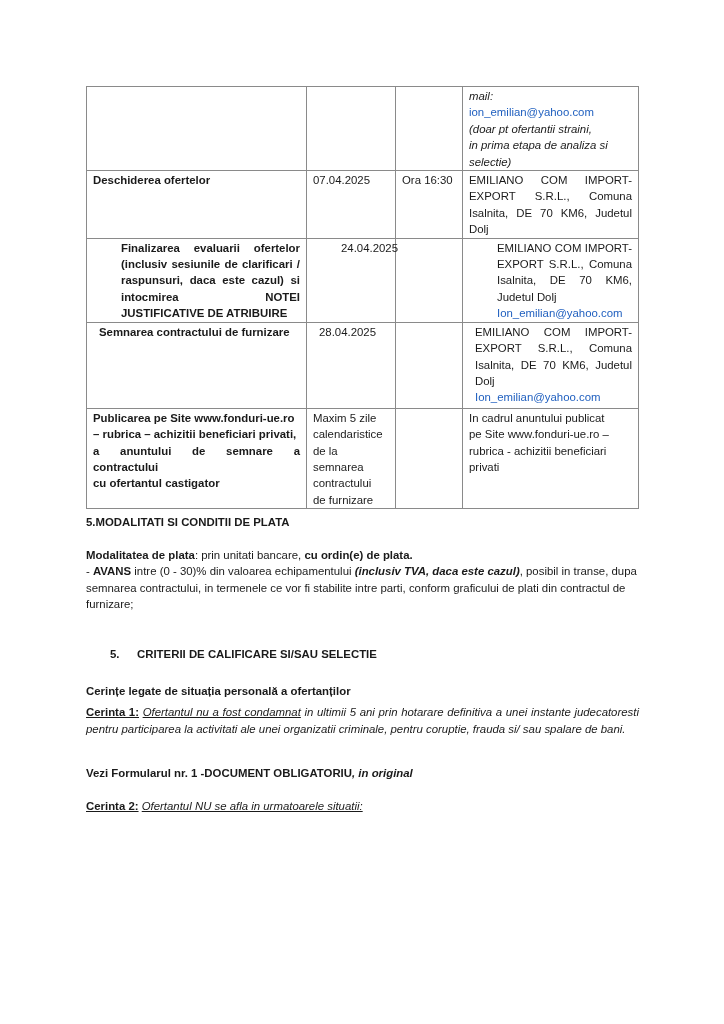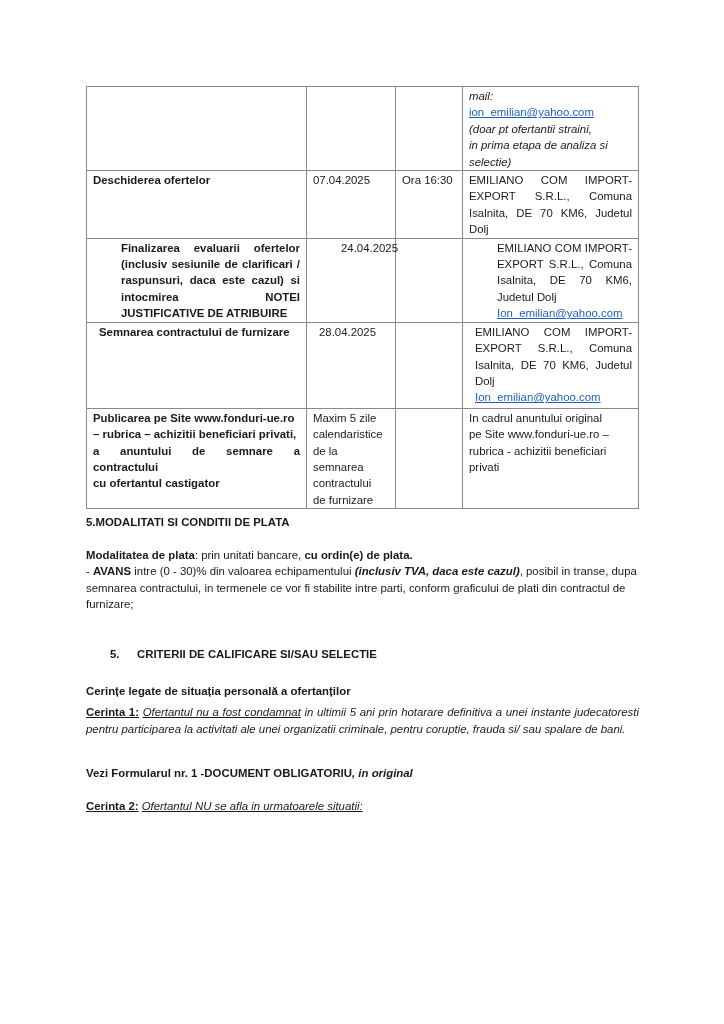--- a/index.html
+++ b/index.html
@@ -23,21 +23,21 @@
     }
     col.c1 { width: 220px; }
     col.c2 { width: 89px; }
     col.c3 { width: 67px; }
     col.c4 { width: 176px; }
 
     .bold { font-weight: bold; }
     .italic { font-style: italic; }
     .justify { text-align: justify; text-align-last: left; }
     .just-all { text-align: justify; text-align-last: justify; }
-    .link { color: #1f5fbf; text-decoration: underline; }
+    .link { color: #1f5fbf; }
     .line { display: block; }
 
     tr.r1 td { height: 82px; }
     tr.r2 td { height: 64px; }
     tr.r3 td { height: 78px; padding-left: 34px; }
     tr.r4 td { height: 84px; padding-left: 12px; }
     tr.r5 td { height: 97px; }
 
     .block { position: absolute; left: 86px; width: 553px; line-height: 16.5px; }
     .u { text-decoration: underline; }
@@ -104,21 +104,21 @@
       <td>
         <span class="line">Maxim 5 zile</span>
         <span class="line">calendaristice</span>
         <span class="line">de la</span>
         <span class="line">semnarea</span>
         <span class="line">contractului</span>
         <span class="line">de furnizare</span>
       </td>
       <td></td>
       <td>
-        <span class="line">In cadrul anuntului original</span>
+        <span class="line">In cadrul anuntului publicat</span>
         <span class="line">pe Site www.fonduri-ue.ro –</span>
         <span class="line">rubrica - achizitii beneficiari</span>
         <span class="line">privati</span>
       </td>
     </tr>
   </tbody>
     </table>
 
   <div class="block bold" style="top:514px;">5.MODALITATI SI CONDITII DE PLATA</div>
 

